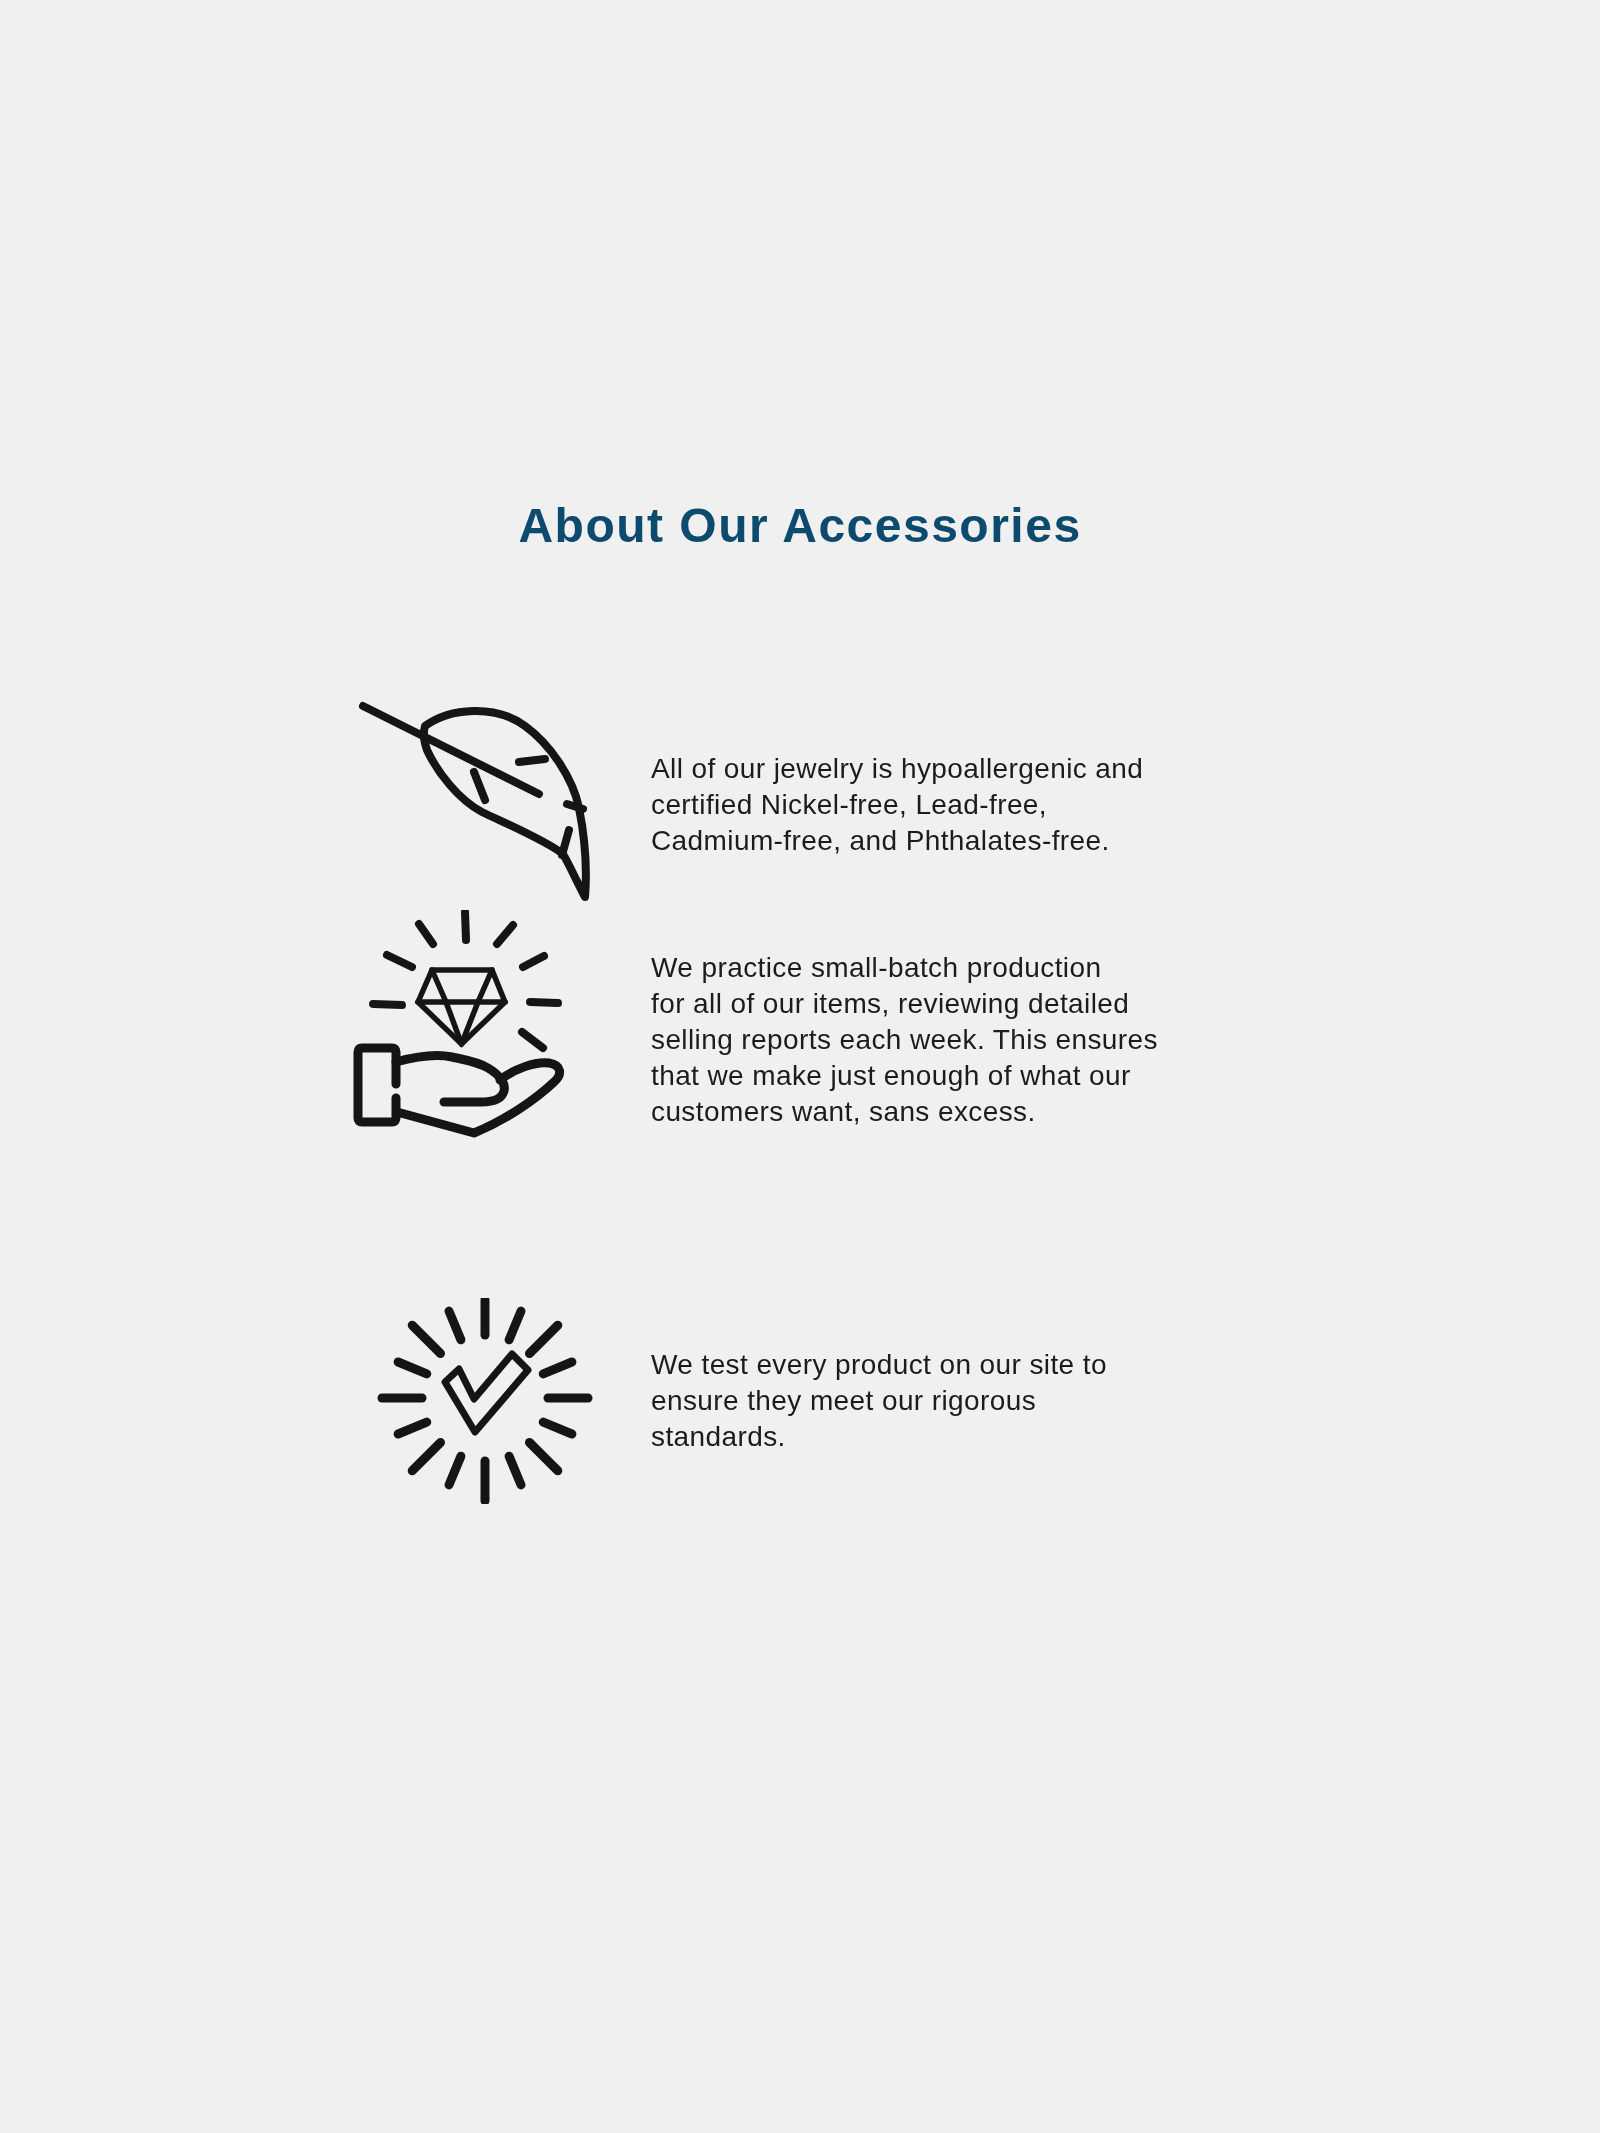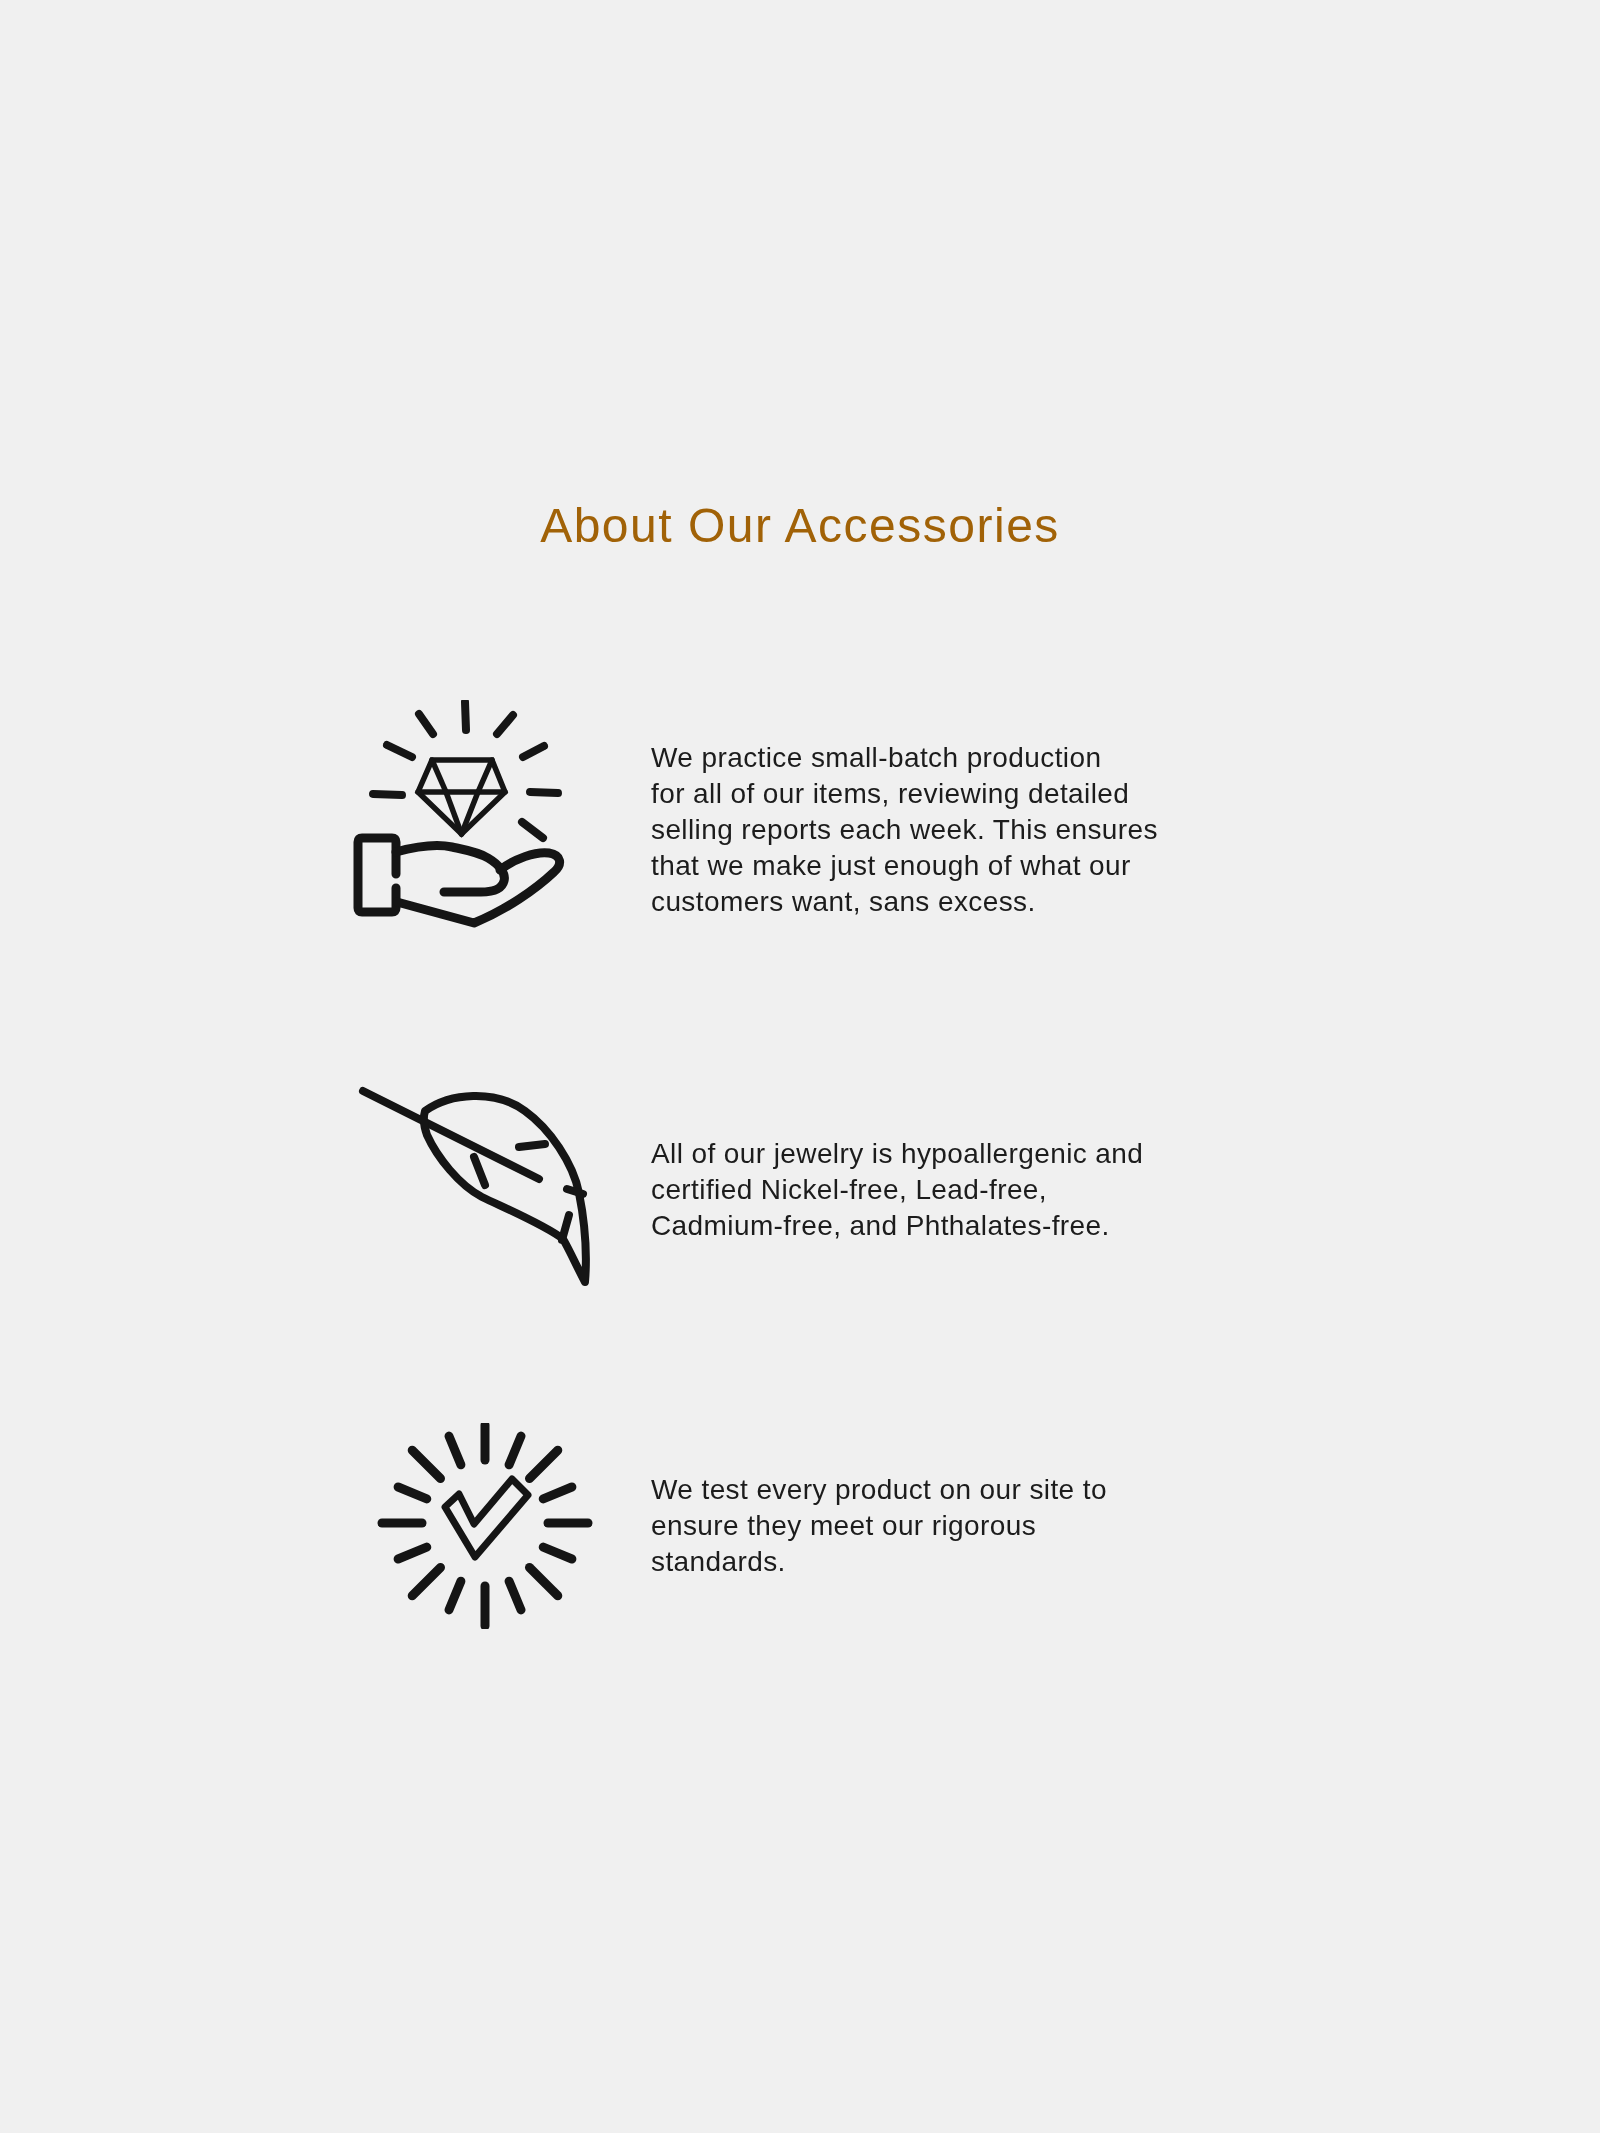--- a/index.html
+++ b/index.html
@@ -13,24 +13,24 @@
     font-family: "Liberation Sans", sans-serif;
     overflow: hidden;
   }
   .section {
     padding-top: 496px;
   }
   .section-title {
     margin: 0;
     text-align: center;
     font-size: 48px;
-    font-weight: 400;
+    font-weight: 700;
     line-height: 60px;
     letter-spacing: 1.5px;
-    color: #a16207;
+    color: #0c4a6e;
   }
   .features {
     margin: 144px 0 0 350px;
     width: 920px;
   }
   .feature-row {
     display: flex;
     align-items: center;
   }
   .feature-row.row-2 { margin-top: 125px; }
@@ -70,20 +70,41 @@
 </style>
 </head>
 <body>
 
 <div class="section">
 
   <h1 class="section-title">About Our Accessories</h1>
 
   <div class="features">
 
+    <div class="feature-row row-2">
+      <div class="icon-cell">
+        <svg width="240" height="210" viewBox="0 0 240 210">
+          <g class="stroke" stroke-width="8">
+
+            <path d="M 8,6 L 184,94"></path>
+
+            <path d="M 70,26 C 95,8 140,4 170,26 C 195,44 218,78 224,108 C 230,138 232,172 230,197 C 222,182 214,164 208,154 C 190,140 152,124 127,112 C 104,100 82,72 72,50 C 69,42 68,33 70,26 Z"></path>
+
+            <path d="M 164,62 L 190,59"></path>
+            <path d="M 119,72 L 130,100"></path>
+            <path d="M 212,104 L 228,109"></path>
+            <path d="M 214,130 L 207,155"></path>
+          </g>
+        </svg>
+      </div>
+      <p class="feature-text">All of our jewelry is hypoallergenic and
+certified Nickel-free, Lead-free,
+Cadmium-free, and Phthalates-free.</p>
+    </div>
+
     <div class="feature-row row-1">
       <div class="icon-cell">
         <svg width="250" height="260" viewBox="0 0 250 260">
 
           <g class="stroke" stroke-width="8">
             <path d="M 69,14 L 83,34"></path>
             <path d="M 115,2 L 116,30"></path>
             <path d="M 163,15 L 147,34"></path>
             <path d="M 37,45 L 62,57"></path>
             <path d="M 194,46 L 173,57"></path>
@@ -108,41 +129,20 @@
           </g>
         </svg>
       </div>
       <p class="feature-text">We practice small-batch production
 for all of our items, reviewing detailed
 selling reports each week. This ensures
 that we make just enough of what our
 customers want, sans excess.</p>
     </div>
 
-    <div class="feature-row row-2">
-      <div class="icon-cell">
-        <svg width="240" height="210" viewBox="0 0 240 210">
-          <g class="stroke" stroke-width="8">
-
-            <path d="M 8,6 L 184,94"></path>
-
-            <path d="M 70,26 C 95,8 140,4 170,26 C 195,44 218,78 224,108 C 230,138 232,172 230,197 C 222,182 214,164 208,154 C 190,140 152,124 127,112 C 104,100 82,72 72,50 C 69,42 68,33 70,26 Z"></path>
-
-            <path d="M 164,62 L 190,59"></path>
-            <path d="M 119,72 L 130,100"></path>
-            <path d="M 212,104 L 228,109"></path>
-            <path d="M 214,130 L 207,155"></path>
-          </g>
-        </svg>
-      </div>
-      <p class="feature-text">All of our jewelry is hypoallergenic and
-certified Nickel-free, Lead-free,
-Cadmium-free, and Phthalates-free.</p>
-    </div>
-
     <div class="feature-row row-3">
       <div class="icon-cell">
         <svg width="240" height="206" viewBox="0 0 240 206">
 
           <g class="stroke" stroke-width="9">
             <path d="M 193,100 L 233,100"></path>
             <path d="M 188.2,124.1 L 216.9,136"></path>
             <path d="M 174.5,144.5 L 202.8,172.8"></path>
             <path d="M 154.1,158.2 L 166,186.9"></path>
             <path d="M 130,163 L 130,203"></path>

